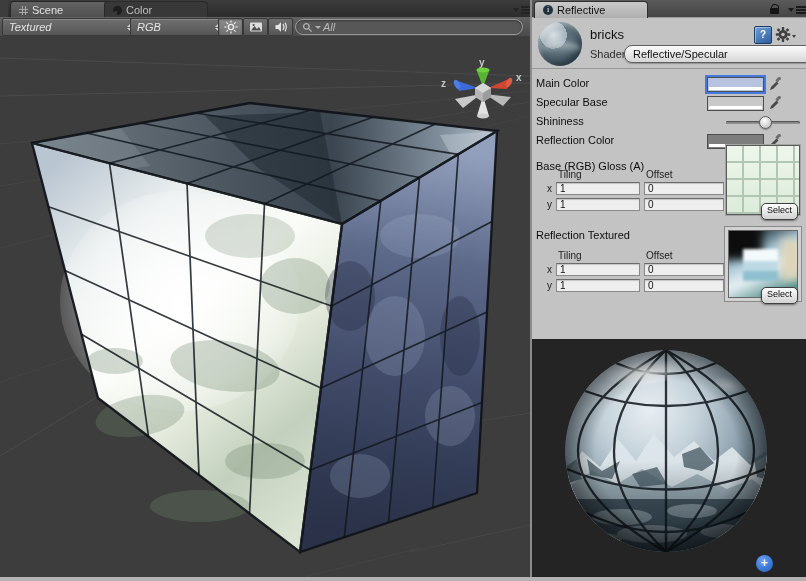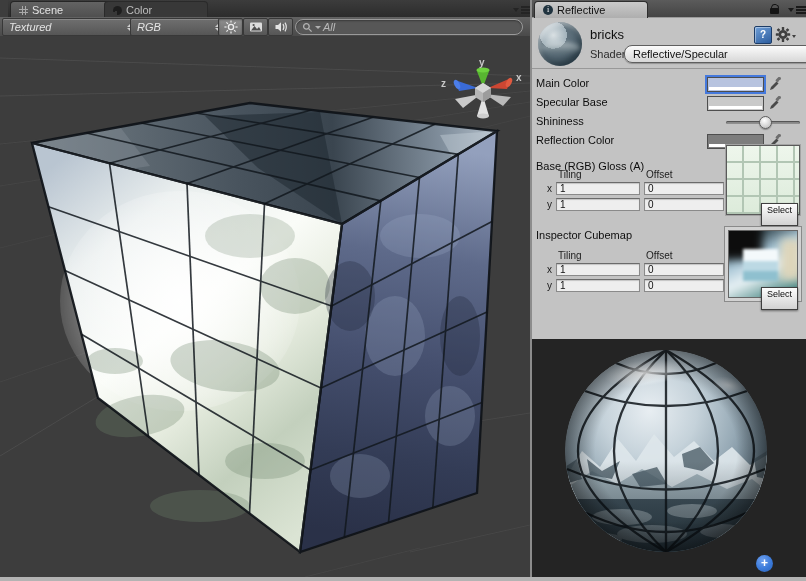--- a/index.html
+++ b/index.html
@@ -88,21 +88,21 @@
   .slider .handle{position:absolute;left:33px;top:1px;width:13px;height:13px;border-radius:50%;border:1px solid #5c5c5c;box-sizing:border-box;
      background:radial-gradient(circle at 40% 32%,#ffffff,#d2d2d2 60%,#b5b5b5);box-shadow:0 1px 1px rgba(0,0,0,.3);cursor:grab;}
   
   .tex-thumb{left:194px;top:145px;width:74px;height:70px;border:1px solid #5a5a5a;box-sizing:border-box;cursor:pointer;
      background:
        repeating-linear-gradient(to right,transparent 0 15px,#b2c6b4 15px 17px),
        repeating-linear-gradient(to bottom,transparent 0 15px,#b2c6b4 15px 17px),
        linear-gradient(#eef6ec,#dcebda);
      box-shadow:0 0 0 1px #a3a3a3;}
   .select-btn{font-size:9px;color:#0a0a0a;background:linear-gradient(#fdfdfd,#d2d2d2);
-     border:1px solid #3f3f3f;border-radius:0;padding:1px 5px 10px;cursor:pointer;box-shadow:0 1px 2px rgba(0,0,0,.45);}
+     border:1px solid #3f3f3f;border-radius:5px;padding:1px 5px 4px;cursor:pointer;box-shadow:0 1px 2px rgba(0,0,0,.45);}
   .thead{font-size:10px;color:#1c1c1c;}
   .axis{font-size:10px;color:#1c1c1c;}
   .nfield{position:absolute;height:13px;box-sizing:border-box;border:1px solid #8a8a8a;border-top-color:#6b6b6b;background:#eeeeee;
      font-size:10px;color:#101010;padding:0 0 0 3px;font-family:"Liberation Sans",sans-serif;box-shadow:inset 0 1px 1px rgba(0,0,0,.18);}
   .cm-thumb{left:192px;top:226px;width:78px;height:76px;box-sizing:border-box;border:1px solid #8a8a8a;background:#d2d2d2;cursor:pointer;}
   .cm-inner{position:absolute;left:3px;top:3px;right:3px;bottom:3px;overflow:hidden;border:1px solid #666;background:#9fb4bc;}
   .cm-bg{position:absolute;left:-6px;top:-6px;right:-6px;bottom:-6px;filter:blur(3px);
      background:linear-gradient(155deg,#141414 0%,#30424a 20%,#a8c6d6 40%,#e9f2f5 58%,#57908d 82%,#2c6463 100%);}
   .cm-dark{position:absolute;left:-8px;top:-8px;width:60%;height:55%;background:#0d0d0d;filter:blur(4px);}
   .cm-cream{position:absolute;right:-4px;top:12%;width:30%;height:62%;background:#ddd5ba;filter:blur(4px);}
@@ -415,21 +415,21 @@
 
   <div class="thead abs" style="left:26px;top:169px;">Tiling</div>
   <div class="thead abs" style="left:114px;top:169px;">Offset</div>
   <div class="axis abs" style="left:15px;top:183px;">x</div>
   <input class="nfield" style="left: 24px; top: 182px; width: 84px;" value="1">
   <input class="nfield" style="left: 112px; top: 182px; width: 80px;" value="0">
   <div class="axis abs" style="left:15px;top:199px;">y</div>
   <input class="nfield" style="left: 24px; top: 198px; width: 84px;" value="1">
   <input class="nfield" style="left: 112px; top: 198px; width: 80px;" value="0">
 
-  <div class="plabel abs" style="top:229px;">Inspector Cubemap</div>
+  <div class="plabel abs" style="top:229px;">Reflection Textured</div>
   <div class="cm-thumb abs">
     <div class="cm-inner">
       <div class="cm-bg"></div>
       <div class="cm-cream"></div>
       <div class="cm-dark"></div>
       <div class="cm-cube"></div>
     </div>
   </div>
   <button class="select-btn abs" style="left:229px;top:287px;">Select</button>
 

